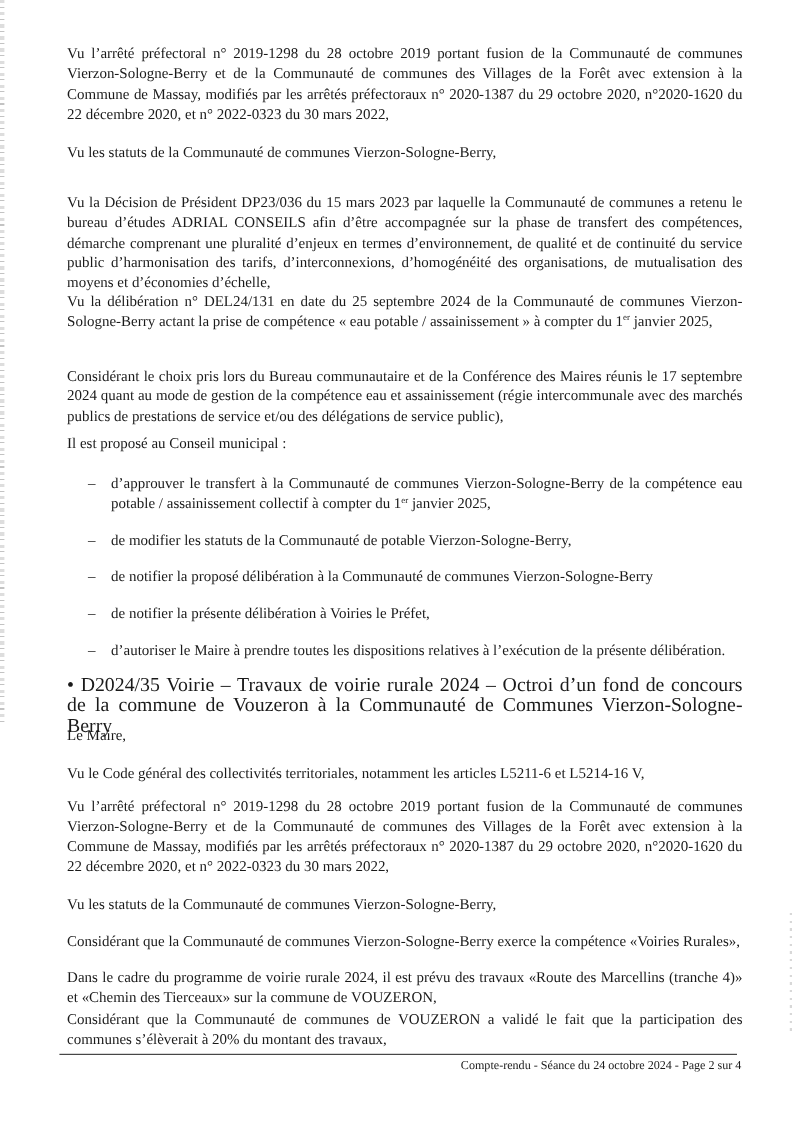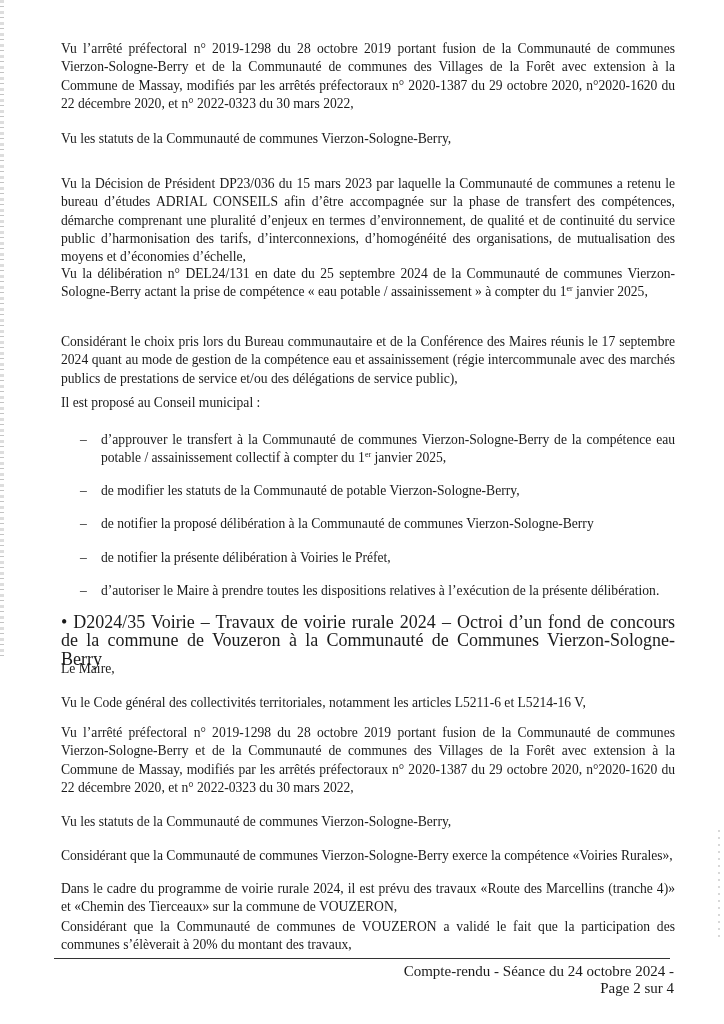--- a/index.html
+++ b/index.html
@@ -27,21 +27,21 @@
   .bold { font-weight: normal; }
   sup { font-size: 8px; vertical-align: 5px; line-height: 0; }
   .list { position: absolute; left: 0; width: 614px; }
   .li { position: absolute; left: 0; width: 614px; }
   .li .dash { position: absolute; left: 19px; top: 0; }
   .li .txt { position: absolute; left: 40px; width: 574px; text-align: justify; }
   .section-title { font-weight: normal; font-size: 18px; }
   .rule { position: absolute; left: 54px; top: 958px; width: 616px; border-top: 1px solid #333; }
   .footer {
     position: absolute; left: 380px; top: 963px; width: 294px; text-align: right;
-    font-size: 15px;
+    font-size: 11px;
   }
 </style>
 </head>
 <body>
 
 <div class="scan-edge"></div>
 <div class="scan-edge-right"></div>
 
 <div class="page">
 

